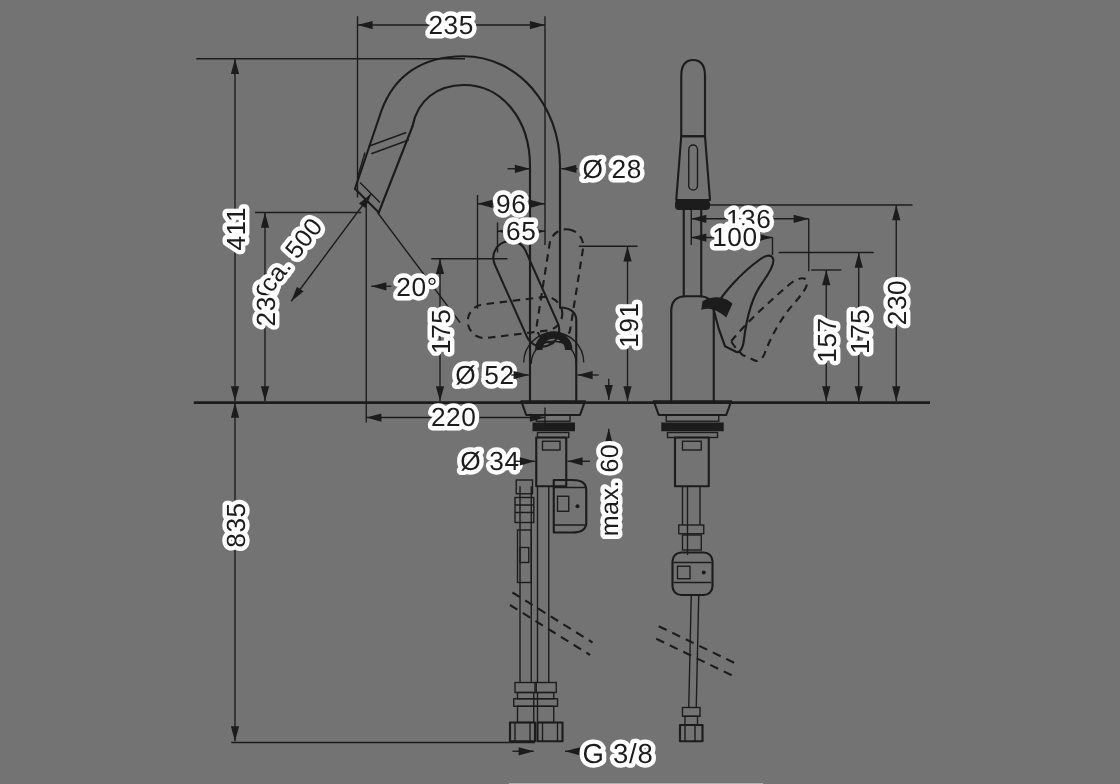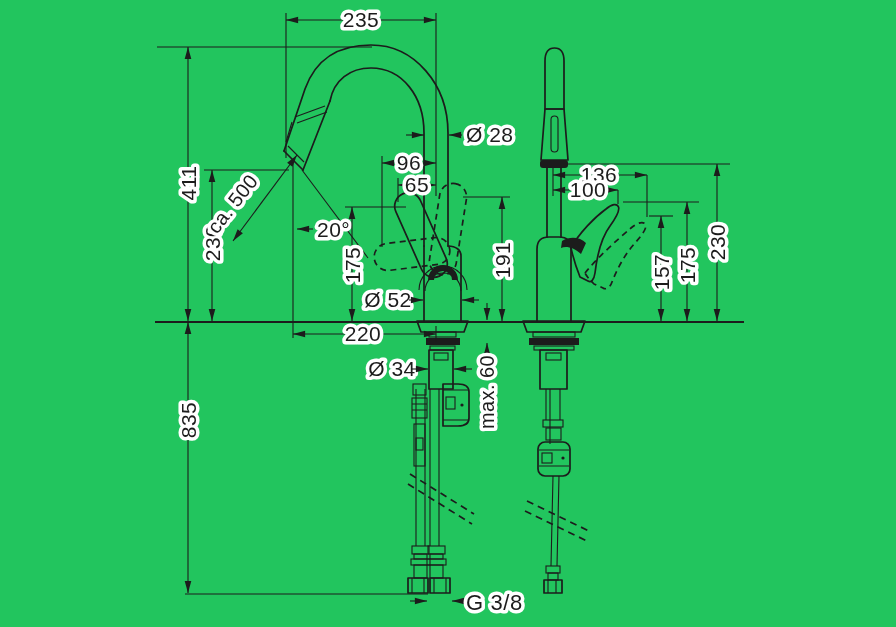--- a/index.html
+++ b/index.html
@@ -1,16 +1,16 @@
 <!DOCTYPE html>
 <html><head>
 <meta charset="utf-8">
 <style>
   html,body{margin:0;padding:0;background:#fff;}
-  .stage{position:relative;width:896px;height:627px;background:#22c55e;overflow:hidden;
+  .stage{position:relative;width:896px;height:627px;background:#737373;overflow:hidden;
          font-family:"Liberation Sans", sans-serif;}
   svg{display:block}
   .obj{fill:none;stroke:#1c1c1c;stroke-width:1.7;stroke-linejoin:round;stroke-linecap:round;}
   .obj-thin{fill:none;stroke:#1c1c1c;stroke-width:1.1;}
   .obj-fill{fill:#1c1c1c;stroke:none;}
   .obj-dash{fill:none;stroke:#1c1c1c;stroke-width:1.7;stroke-dasharray:6 4.5;stroke-linejoin:round;}
   .brk{fill:none;stroke:#1c1c1c;stroke-width:1.7;stroke-dasharray:7 5;}
   .counter{fill:none;stroke:#1c1c1c;stroke-width:2.2;}
   .dim{fill:none;stroke:#1c1c1c;stroke-width:1.1;}
   .ext{fill:none;stroke:#1c1c1c;stroke-width:1.1;}

